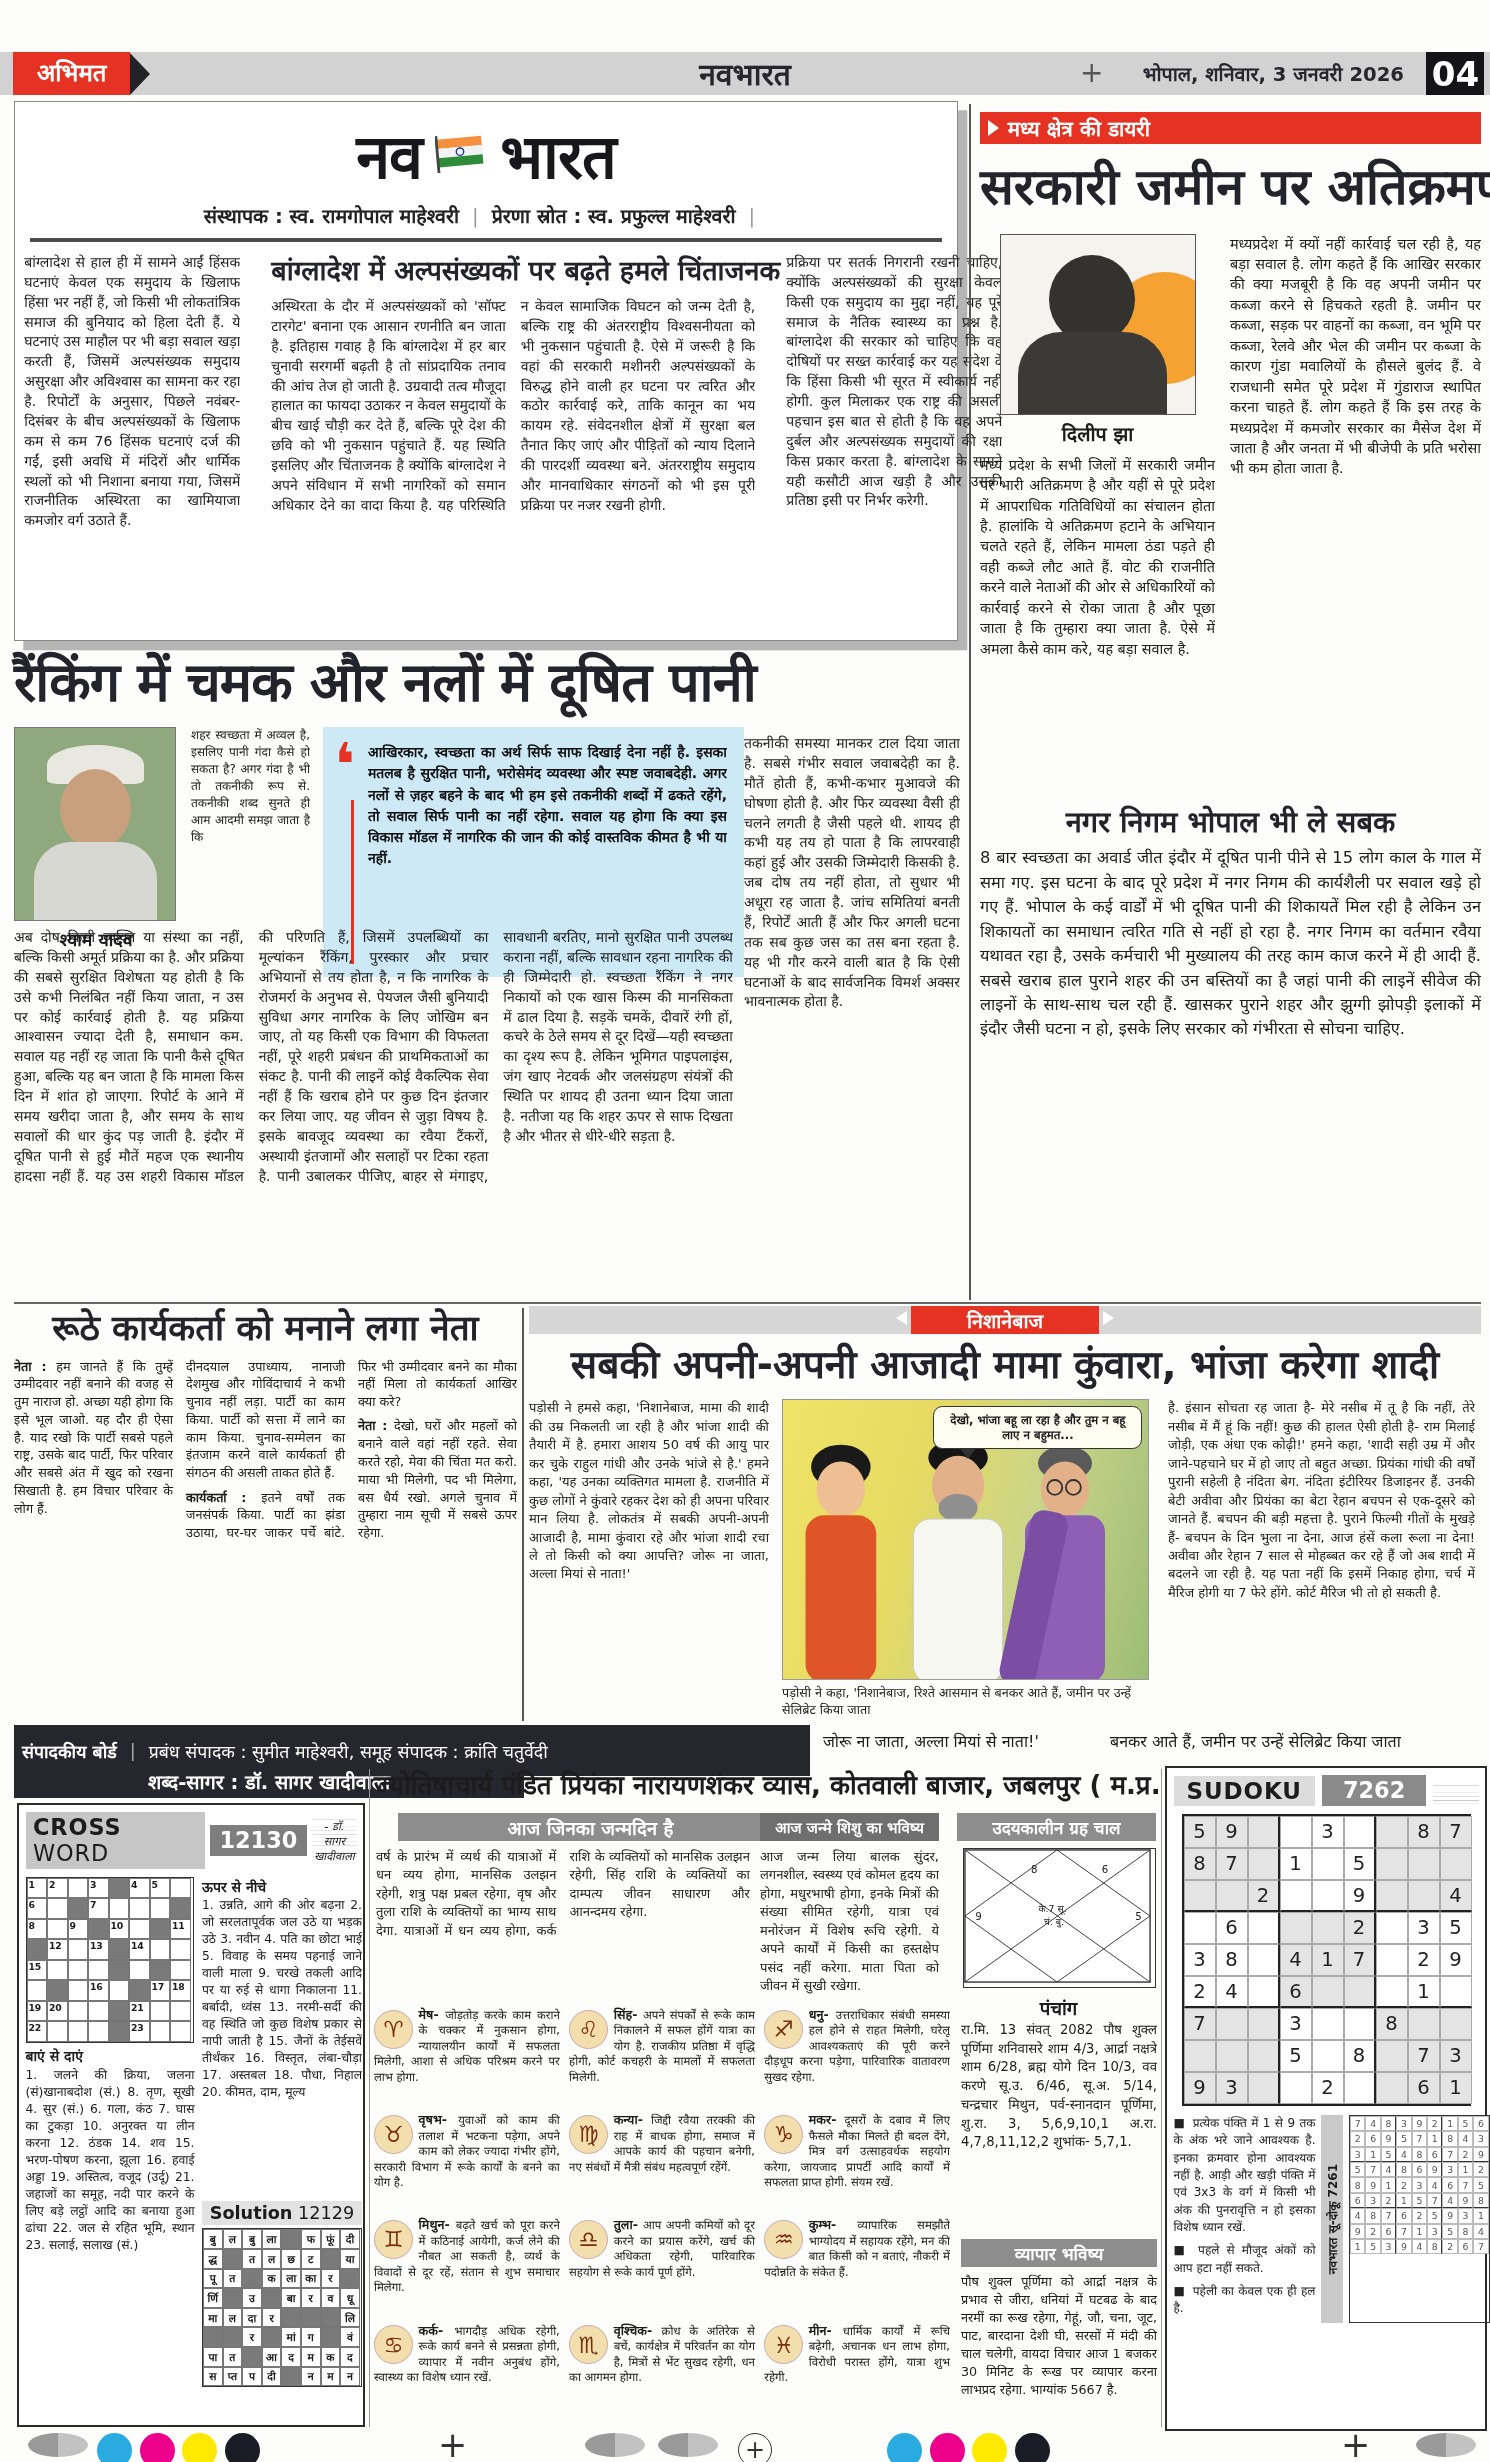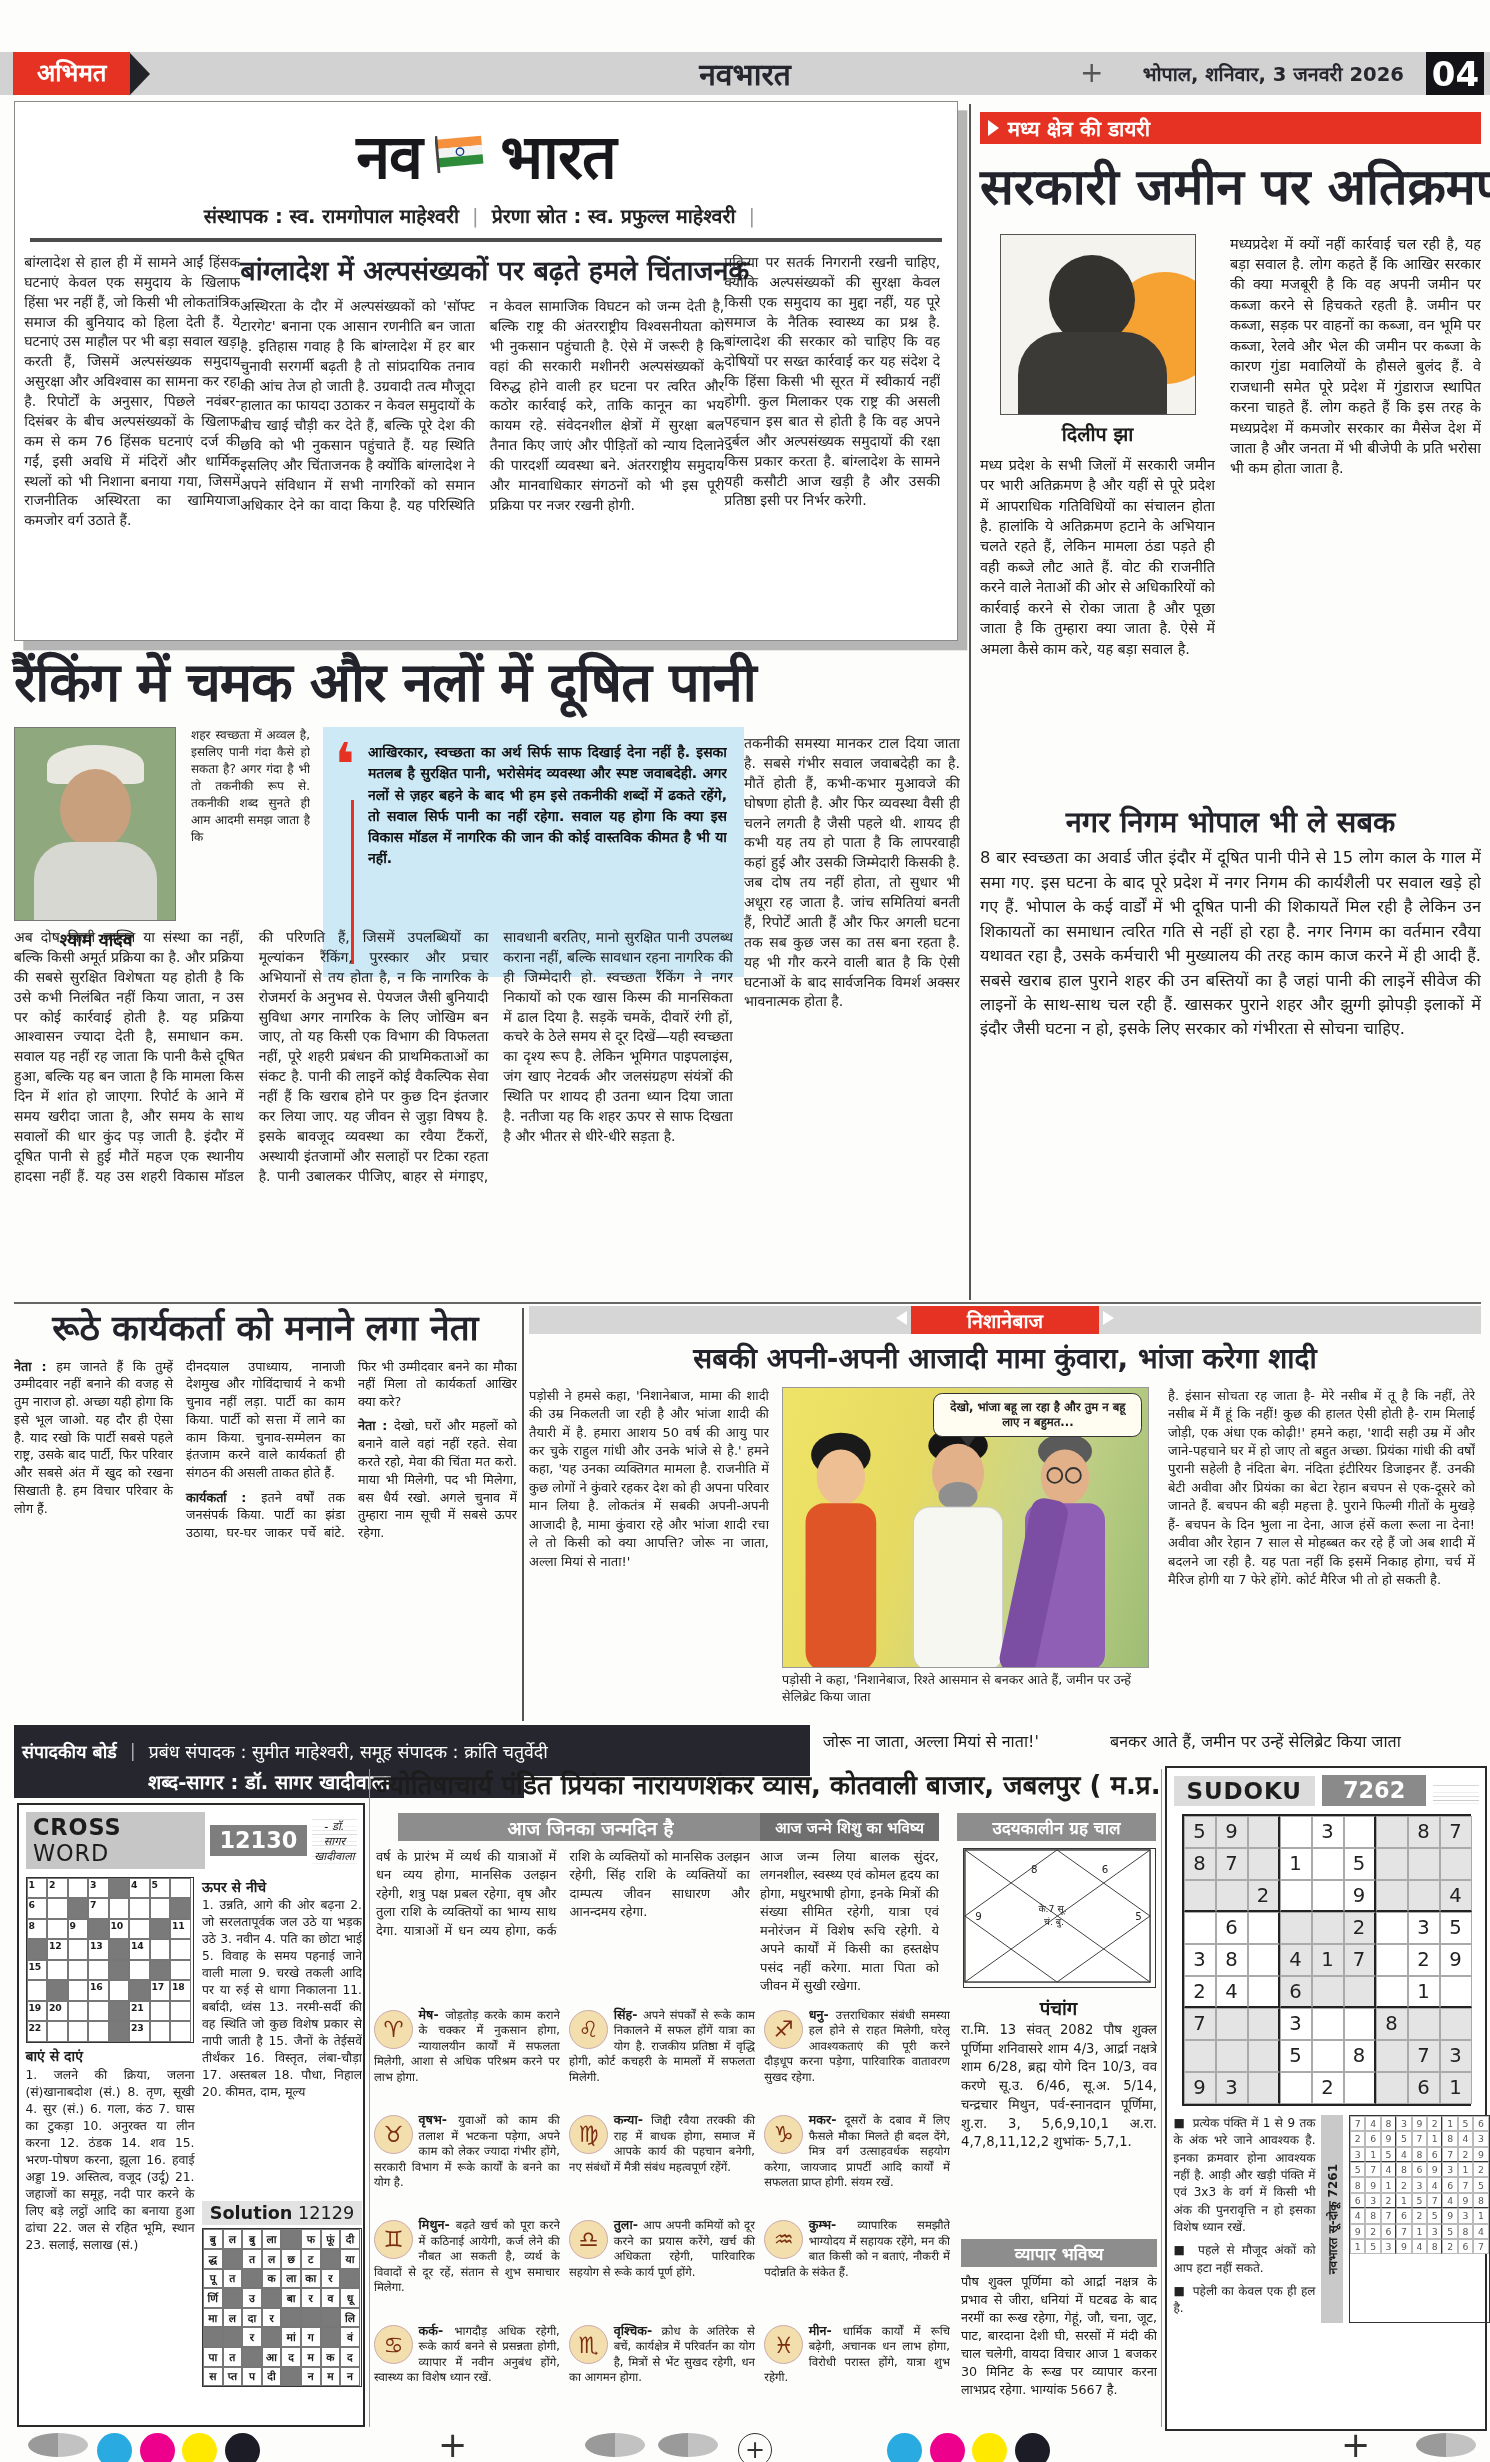--- a/index.html
+++ b/index.html
@@ -19,21 +19,21 @@
   .pagebox{position:absolute;right:5.6px;top:0;width:58px;height:43px;background:#141418;color:#fff;
            font-size:34px;font-weight:800;display:flex;align-items:center;justify-content:center;}
   
   .edit-box{left:14px;top:101px;width:944px;height:540px;border:1.9px solid #8a8a8a;background:#fff;
             box-shadow:9.3px 9.3px 0 #b5b5b5;padding:7.5px 9.3px;box-sizing:border-box;}
   .mast{display:flex;justify-content:center;align-items:center;gap:13px;margin-top:3.7px;}
   .mast-word{font-size:61px;font-weight:900;color:#17171c;letter-spacing:-0.9px;}
   .founders{text-align:center;font-size:19.6px;font-weight:700;margin-top:5.6px;color:#222;}
   .founders .sep{color:#999;padding:0 13px;font-weight:400;}
   .mast-rule{height:3.7px;background:#4c4c4c;margin:9.3px 5.6px 11.2px 5.6px;}
-  .edit-grid{display:flex;gap:0;height:376px;}
+  .edit-grid{display:flex;gap:31px;height:376px;}
   .edit-col{width:216px;flex:none;}
   .edit-mid{width:484px;flex:none;}
   .edit-hl{font-size:27px;text-align:center;white-space:nowrap;margin:1.9px 0 11.2px 0;}
   .edit-mid-cols{column-count:2;column-gap:15px;height:328px;overflow:hidden;}
   
   .vline{background:#555;}
   .diary{left:980px;top:112px;width:501px;height:1186px;}
   .diary-bar{height:32px;background:#e63222;color:#fff;display:flex;align-items:center;font-size:20.5px;font-weight:800;padding-left:7.5px;}
   .diary-bar .tri{width:0;height:0;border-top:8.4px solid transparent;border-bottom:8.4px solid transparent;border-left:11.2px solid #fff;margin-right:9.3px;}
   .diary-hl{font-size:50px;text-align:center;margin-top:15px;white-space:nowrap;}
@@ -68,21 +68,21 @@
   .ruthe-hl{font-size:35px;text-align:center;margin-bottom:9.3px;}
   .ruthe-body{column-count:3;column-gap:13px;height:335px;overflow:hidden;font-size:12.7px;line-height:1.4;text-align:justify;}
   .rp{margin:0 0 6.5px 0;}
   .rp b{font-weight:800;}
   
   .nish{left:529px;top:1306px;width:952px;height:415px;}
   .nish-bar{height:28px;background:#d6d6d6;position:relative;display:flex;align-items:center;justify-content:center;}
   .nish-tag{background:#e63222;color:#fff;font-weight:800;font-size:19.6px;padding:0.9px 56px;position:relative;}
   .nish-tag:before{content:"";position:absolute;left:-15px;top:5.6px;border-top:7.5px solid transparent;border-bottom:7.5px solid transparent;border-right:11.2px solid #fff;}
   .nish-tag:after{content:"";position:absolute;right:-15px;top:5.6px;border-top:7.5px solid transparent;border-bottom:7.5px solid transparent;border-left:11.2px solid #fff;}
-  .nish-hl{font-size:28px;text-align:center;margin:9.3px 0 11.2px 0;white-space:nowrap;}
+  .nish-hl{font-size:39px;text-align:center;margin:9.3px 0 11.2px 0;white-space:nowrap;}
   .nish-row{display:flex;gap:13px;height:307px;}
   .nish-col1{width:240px;flex:none;font-size:13px;}
   .cartoon{width:365px;flex:none;position:relative;border:0.9px solid #999;
            background:linear-gradient(105deg,#efe367 0%,#efe367 0%,#e6da62 35%,#c9d489 65%,#9dbd74 100%);overflow:hidden;}
   .bubble{position:absolute;right:5.6px;top:5.6px;width:192px;background:#fffdf2;border:1.9px solid #333;border-radius:9.3px;
           font-size:11.6px;font-weight:800;text-align:center;padding:5.6px 7.5px;line-height:1.3;z-index:2;}
   .bubble:after{content:"";position:absolute;left:26px;bottom:-11.2px;border-left:8.4px solid transparent;border-right:8.4px solid transparent;border-top:11.2px solid #333;}
   .nish-col3{width:307px;flex:none;font-size:13px;}
   .cartoon-cap{font-size:12.6px;margin-top:3.7px;line-height:1.35;}
   

